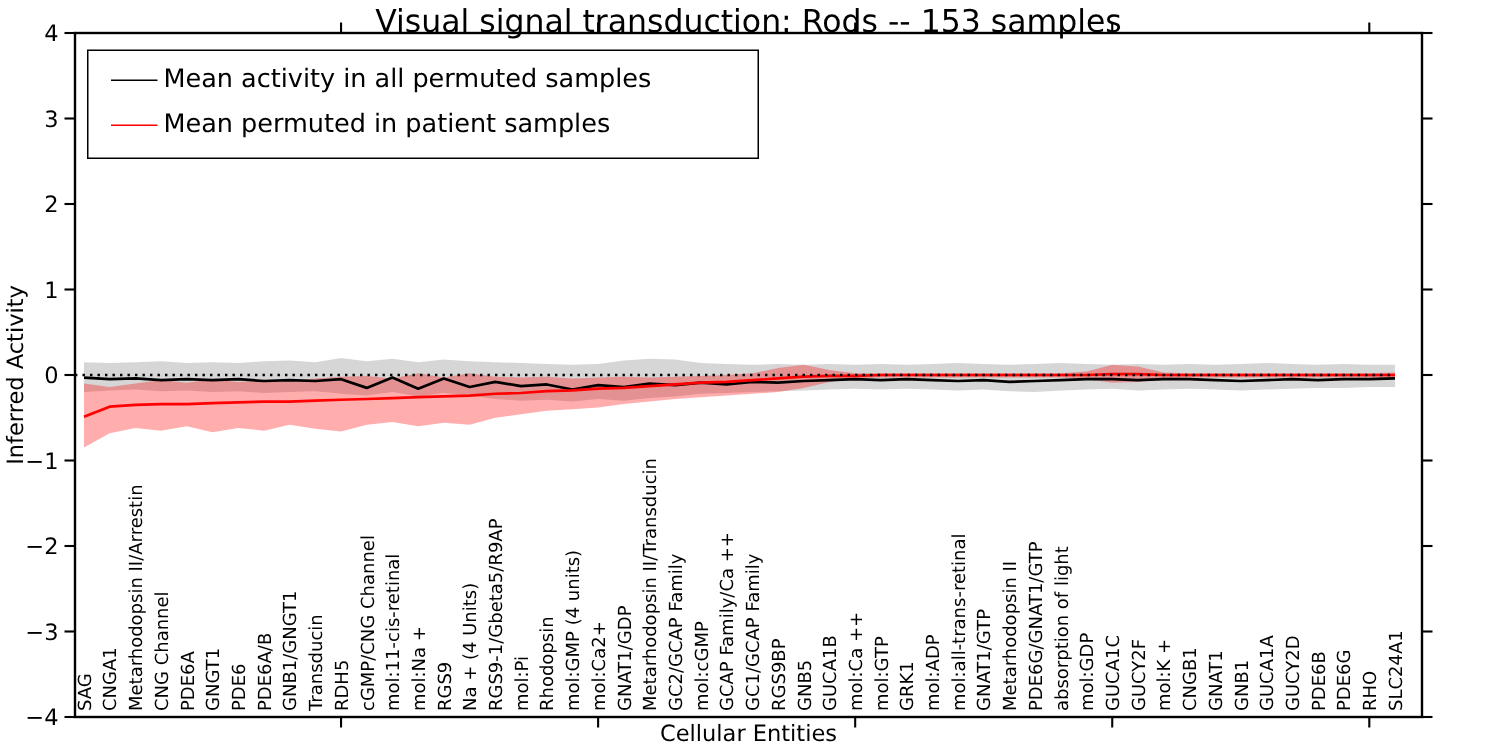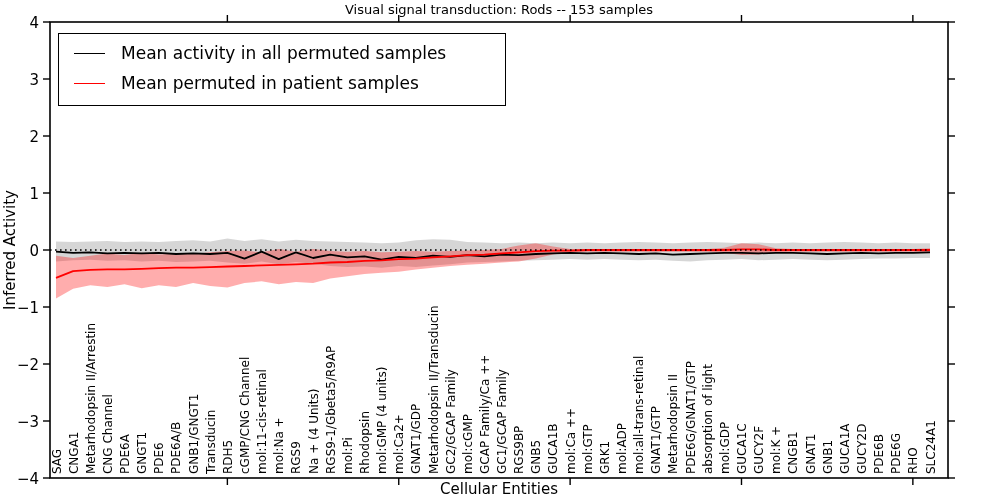--- a/index.html
+++ b/index.html
@@ -1,24 +1,24 @@
 <!DOCTYPE html>
 <html><head>
 <meta charset="utf-8">
 <style>
   html,body{margin:0;padding:0;background:#ffffff;}
   body{width:1000px;height:500px;font-family:"DejaVu Sans",sans-serif;color:#000;}
   .fig{position:relative;width:1000px;height:500px;background:#fff;overflow:hidden;}
   .fig svg{position:absolute;left:0;top:0;}
   .chart-title{position:absolute;left:50px;width:898px;top:2px;text-align:center;
-    font-size:13px;color:#000;white-space:nowrap;}
+    font-size:21px;color:#000;white-space:nowrap;}
   .legend{position:absolute;left:58px;top:33px;width:448px;box-sizing:border-box;
     border:1.6px solid #000;background:#fff;padding:9px 10px 11px 15px;
     display:flex;flex-direction:column;gap:10px;}
-  .legend-row{display:flex;align-items:center;gap:16px;font-size:17px;line-height:1.2;}
+  .legend-row{display:flex;align-items:center;gap:4px;font-size:17px;line-height:1.2;}
   .swatch{width:31px;height:0;border-top:1.8px solid #000;flex:0 0 auto;}
   text{fill:#000;}
 </style>
 </head>
 <body>
 
 <div class="fig">
 
   <div class="chart-title">Visual signal transduction: Rods -- 153 samples</div>
 

